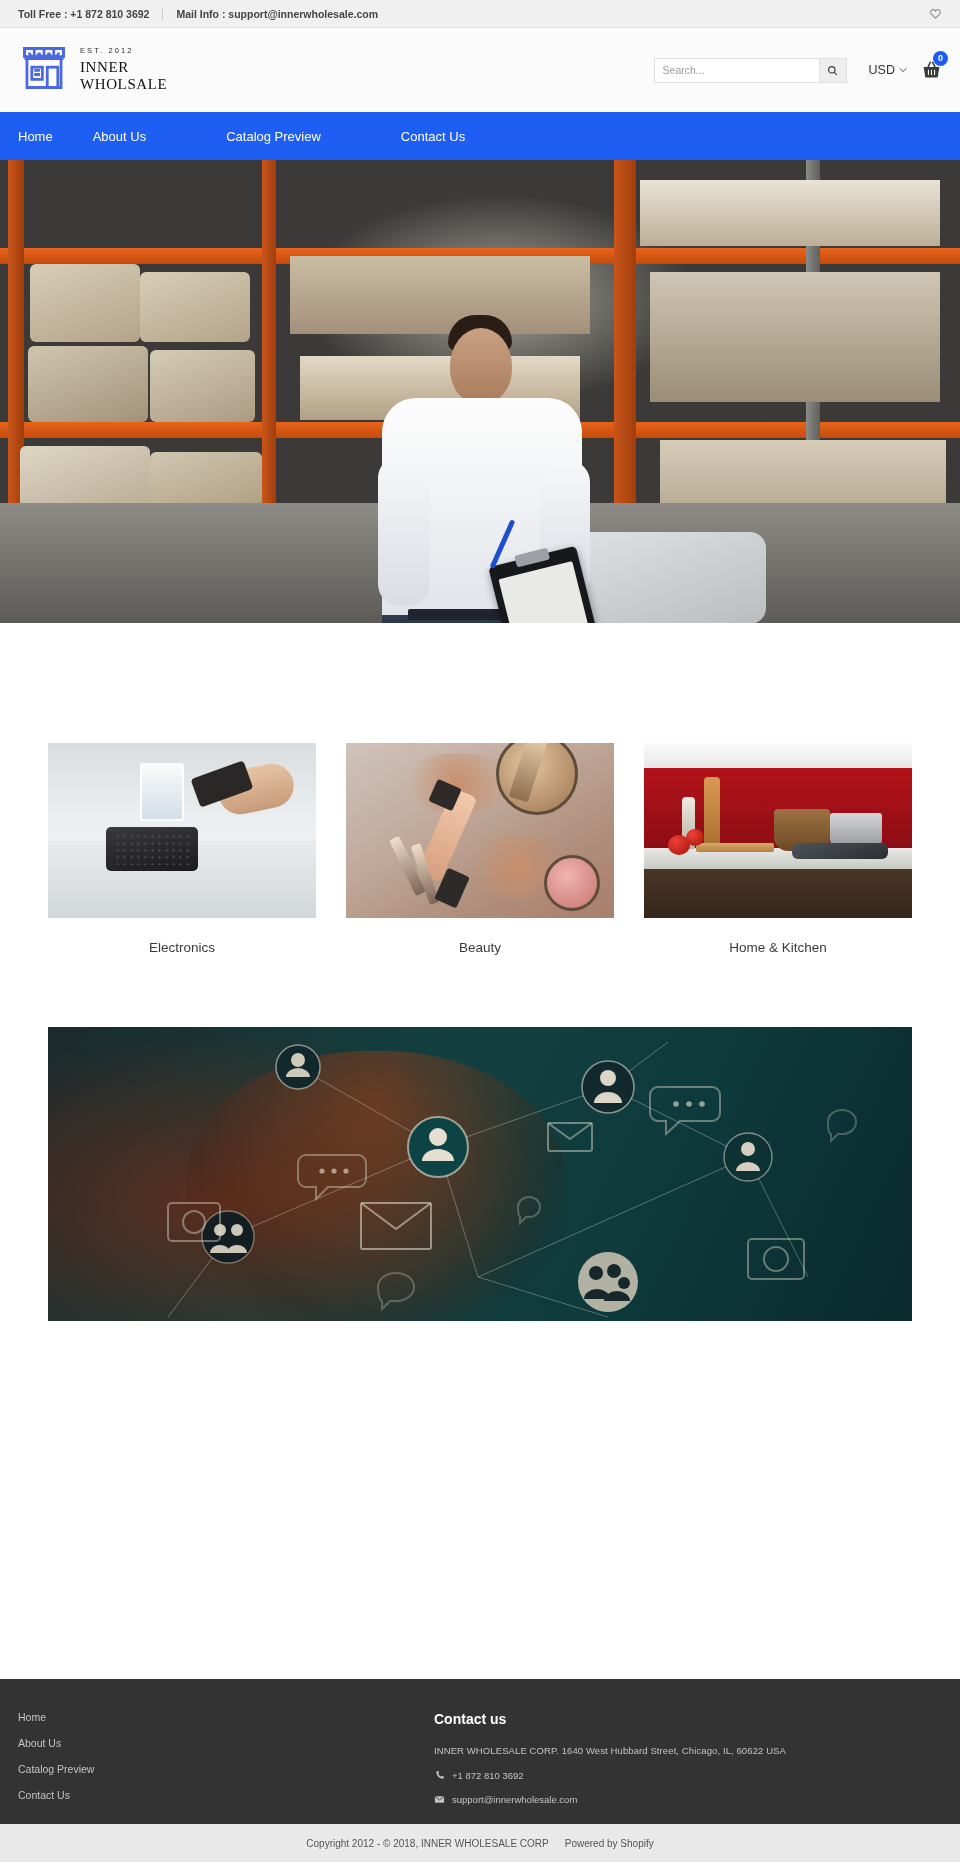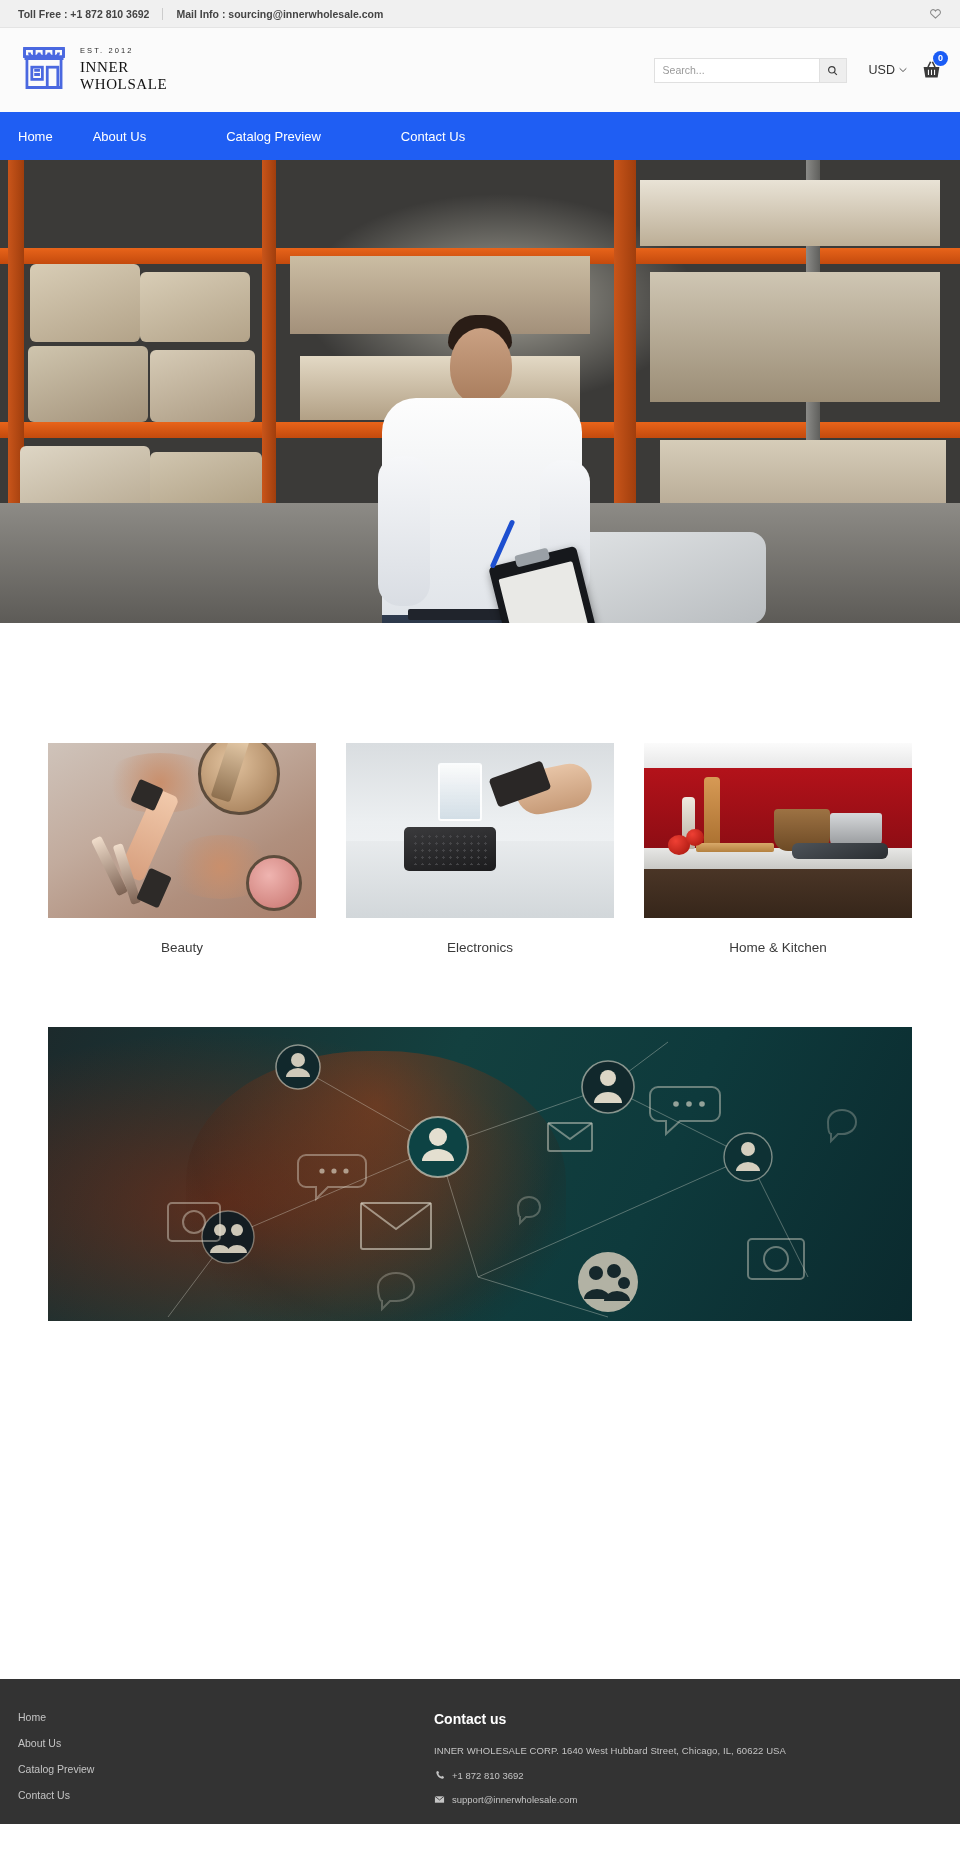--- a/index.html
+++ b/index.html
@@ -304,21 +304,21 @@
   }
 </style>
 </head>
 <body>
 
 <div class="page">
 
   <div class="topbar">
     <span class="tb-item">Toll Free : +1 872 810 3692</span>
     <span class="tb-sep"></span>
-    <span class="tb-item">Mail Info : sourcing@innerwholesale.com</span>
+    <span class="tb-item">Mail Info : support@innerwholesale.com</span>
     <span class="spacer"></span>
     <span>
       <svg class="heart-ico" viewBox="0 0 24 24" fill="none" stroke="#8a8a8a" stroke-width="2">
         <path d="M12 20.5 4.2 13a4.8 4.8 0 1 1 7.8-5.4A4.8 4.8 0 1 1 19.8 13z"></path>
       </svg>
     </span>
   </div>
 
   <div class="header">
     <div class="logo-wrap">
@@ -423,45 +423,45 @@
       <div class="pen" style="left:500px;top:358px;"></div>
     </div>
   </div>
 
   <div class="section-cats">
 
     <div class="cat-grid">
 
       <div class="cat-card">
         <div class="cat-img">
+          <div class="elec-bg"></div>
+          <div class="elec-desk"></div>
+          <div class="elec-glass" style="left:92px;top:20px;width:44px;height:58px;"></div>
+          <div class="elec-hand" style="left:170px;top:24px;width:76px;height:44px;transform:rotate(-12deg);"></div>
+          <div class="elec-phone" style="left:146px;top:26px;width:56px;height:30px;"></div>
+          <div class="elec-speaker" style="left:58px;top:84px;width:92px;height:44px;"></div>
+        </div>
+        <div class="cat-label">Electronics</div>
+      </div>
+
+      <div class="cat-card">
+        <div class="cat-img">
           <div class="beauty-bg"></div>
           <div class="beauty-powder" style="left:52px;top:10px;width:120px;height:60px;"></div>
           <div class="beauty-powder" style="left:118px;top:92px;width:110px;height:64px;"></div>
           <div class="beauty-compact" style="left:150px;top:-10px;width:82px;height:82px;"></div>
           <div class="beauty-brush" style="left:172px;top:-6px;width:20px;height:64px;transform:rotate(18deg);background:linear-gradient(180deg,#e5caa8,#8d6f4e);"></div>
           <div class="beauty-bottle" style="left:88px;top:46px;width:26px;height:92px;transform:rotate(24deg);"></div>
           <div class="beauty-cap" style="left:86px;top:40px;width:26px;height:24px;transform:rotate(24deg);"></div>
           <div class="beauty-brush" style="left:56px;top:92px;width:11px;height:62px;transform:rotate(-26deg);"></div>
           <div class="beauty-brush" style="left:74px;top:100px;width:10px;height:62px;transform:rotate(-18deg);"></div>
           <div class="beauty-compact" style="left:198px;top:112px;width:56px;height:56px;background:radial-gradient(circle at 40% 35%,#efb4b0,#c8756f);"></div>
           <div class="beauty-cap" style="left:94px;top:128px;width:24px;height:34px;transform:rotate(24deg);"></div>
         </div>
         <div class="cat-label">Beauty</div>
-      </div>
-
-      <div class="cat-card">
-        <div class="cat-img">
-          <div class="elec-bg"></div>
-          <div class="elec-desk"></div>
-          <div class="elec-glass" style="left:92px;top:20px;width:44px;height:58px;"></div>
-          <div class="elec-hand" style="left:170px;top:24px;width:76px;height:44px;transform:rotate(-12deg);"></div>
-          <div class="elec-phone" style="left:146px;top:26px;width:56px;height:30px;"></div>
-          <div class="elec-speaker" style="left:58px;top:84px;width:92px;height:44px;"></div>
-        </div>
-        <div class="cat-label">Electronics</div>
       </div>
 
       <div class="cat-card">
         <div class="cat-img">
           <div class="kit-upper"></div>
           <div class="kit-red"></div>
           <div class="kit-counter"></div>
           <div class="kit-base"></div>
           <div class="kit-mill" style="left:60px;top:34px;width:16px;height:72px;"></div>
           <div class="kit-mill" style="left:38px;top:54px;width:13px;height:52px;background:linear-gradient(180deg,#efe9df,#b9b2a5);"></div>
@@ -579,14 +579,18 @@
           <svg class="f-ico" viewBox="0 0 24 24" fill="#c4c4c4">
             <path d="M2 5h20v14H2z"></path>
               <path d="M2 5l10 8 10-8" fill="none" stroke="#333" stroke-width="1.8"></path>
           </svg>
         </span>
         <span>support@innerwholesale.com</span>
       </div>
     </div>
   </div>
 
+  <div class="copybar">
+    <span>Copyright 2012 - © 2018, INNER WHOLESALE CORP</span>
+    <span>Powered by Shopify</span>
+  </div>
 
 </div>
 
 </body></html>

